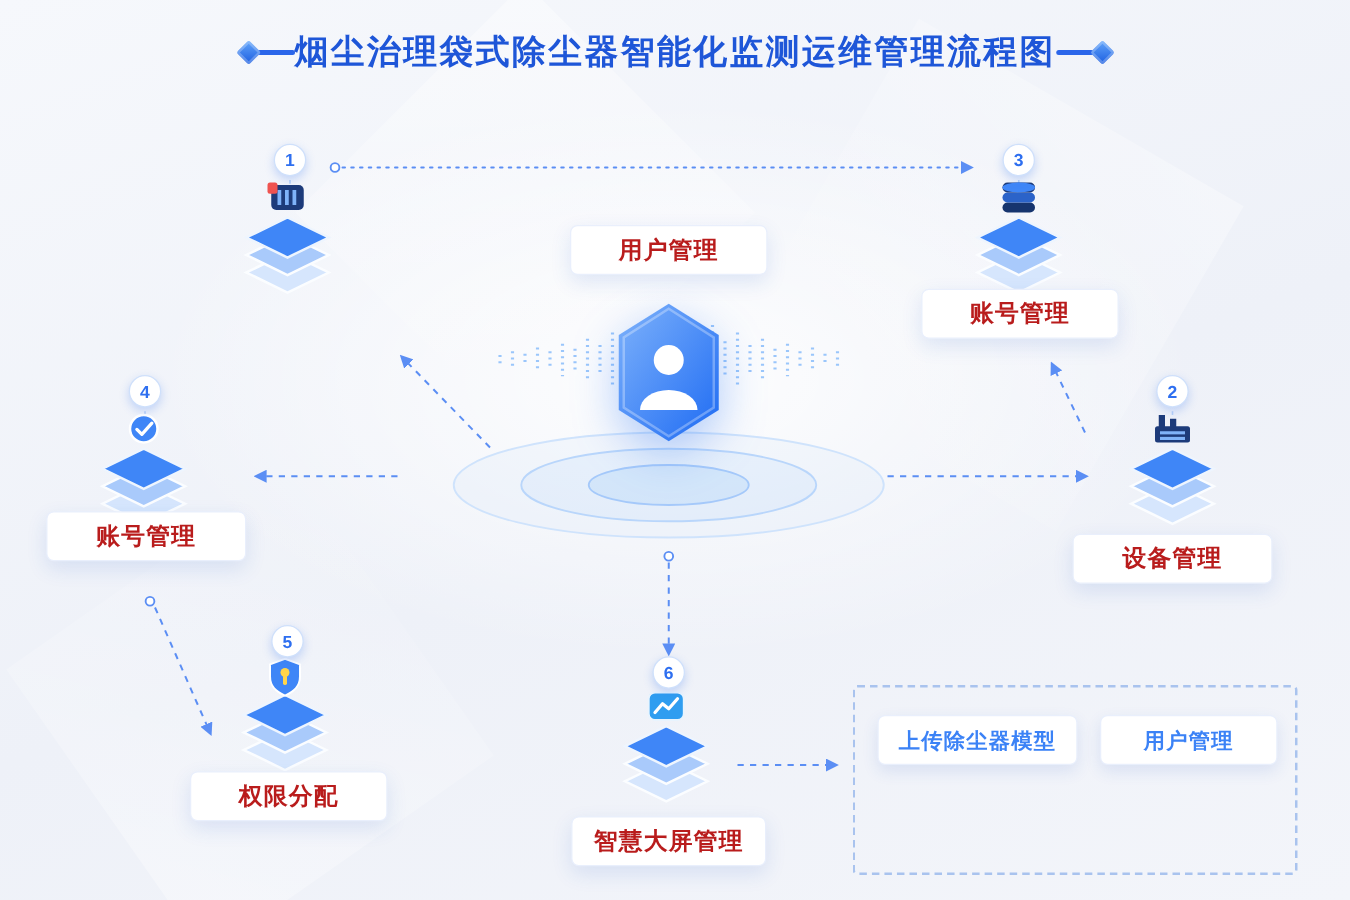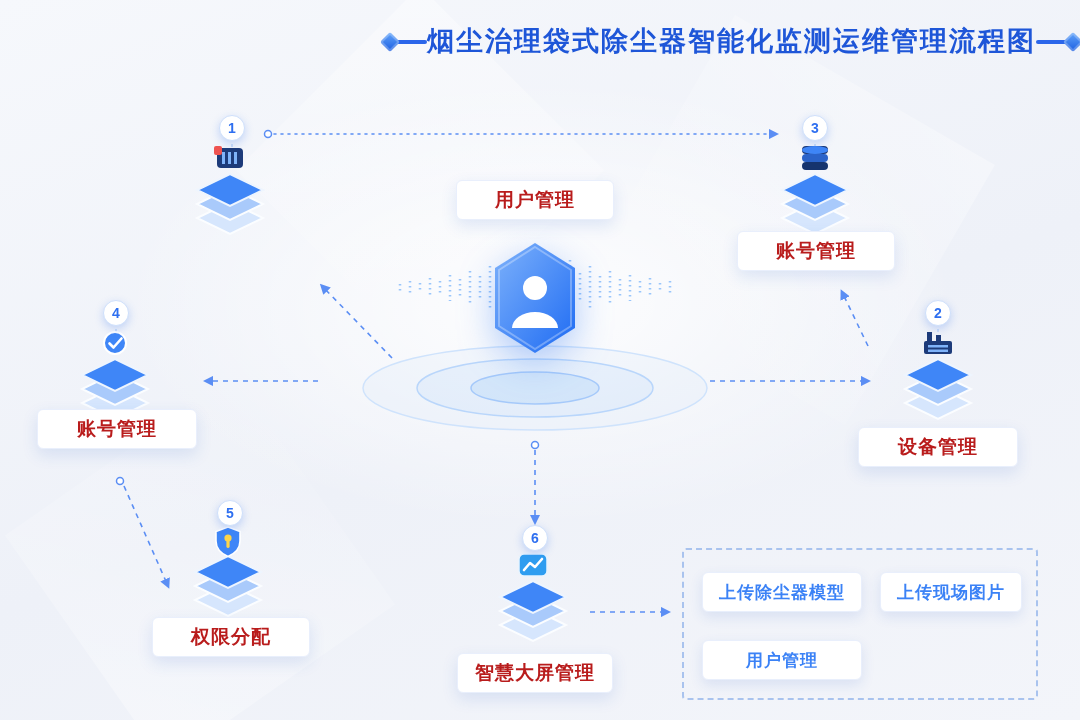--- a/index.html
+++ b/index.html
@@ -19,21 +19,21 @@
   .deco-a { left:290px; top:40px; width:260px; height:260px; transform:rotate(45deg);
     background:linear-gradient(135deg, rgba(255,255,255,.85), rgba(226,234,246,0)); opacity:.5; }
   .deco-b { left:640px; top:70px; width:300px; height:300px; transform:rotate(30deg);
     background:linear-gradient(200deg, rgba(255,255,255,.8), rgba(226,234,246,0)); opacity:.4; }
   .deco-c { left:60px; top:430px; width:280px; height:280px; transform:rotate(55deg);
     background:linear-gradient(320deg, rgba(255,255,255,.9), rgba(226,234,246,0)); opacity:.4; }
 
   
   .title-row {
     position:absolute; left:0; top:24px; width:100%; z-index:4;
-    display:flex; align-items:center; justify-content:flex-end; gap:0;
+    display:flex; align-items:center; justify-content:center; gap:0;
   }
   .title-text {
     font-size:27px; font-weight:bold; color:#1e56d8; letter-spacing:2px; line-height:1.3;
   }
   .diamond { width:14px; height:14px; transform:rotate(45deg); border-radius:2px;
     background:linear-gradient(135deg,#63a6fb,#1a5ce0); box-shadow:inset 0 0 0 2px rgba(255,255,255,.25); }
   .dash { width:30px; height:4px; border-radius:2px; background:#2b66ea; }
 
   
   .arrows { position:absolute; left:0; top:0; z-index:1; }
@@ -234,17 +234,16 @@
     <polygon points="45,58 78,74 45,90 12,74" fill="#d6e6fd" stroke="#fbfdff" stroke-width="2"></polygon>
     <polygon points="45,44 78,60 45,76 12,60" fill="#a9cafb" stroke="#fbfdff" stroke-width="2"></polygon>
     <polygon points="45,30 78,46 45,62 12,46" fill="#3f86f7" stroke="#eef5fe" stroke-width="2"></polygon>
     <rect x="31" y="3" width="28" height="22" rx="5" fill="#2f9df0" stroke="#e8f4fe" stroke-width="1.5"></rect>
     <path d="M36 19 L42 12 L47 16 L54 8" stroke="#ffffff" stroke-width="2.6" fill="none" stroke-linecap="round" stroke-linejoin="round"></path>
   </svg>
   <div class="card card-n6">智慧大屏管理</div>
 
   <div class="output-panel">
     <div class="output-card">上传除尘器模型</div>
-    <div class="output-card">上传现场图片</div>
     <div class="output-card">用户管理</div>
   </div>
 
 </div>
 
 </body></html>

